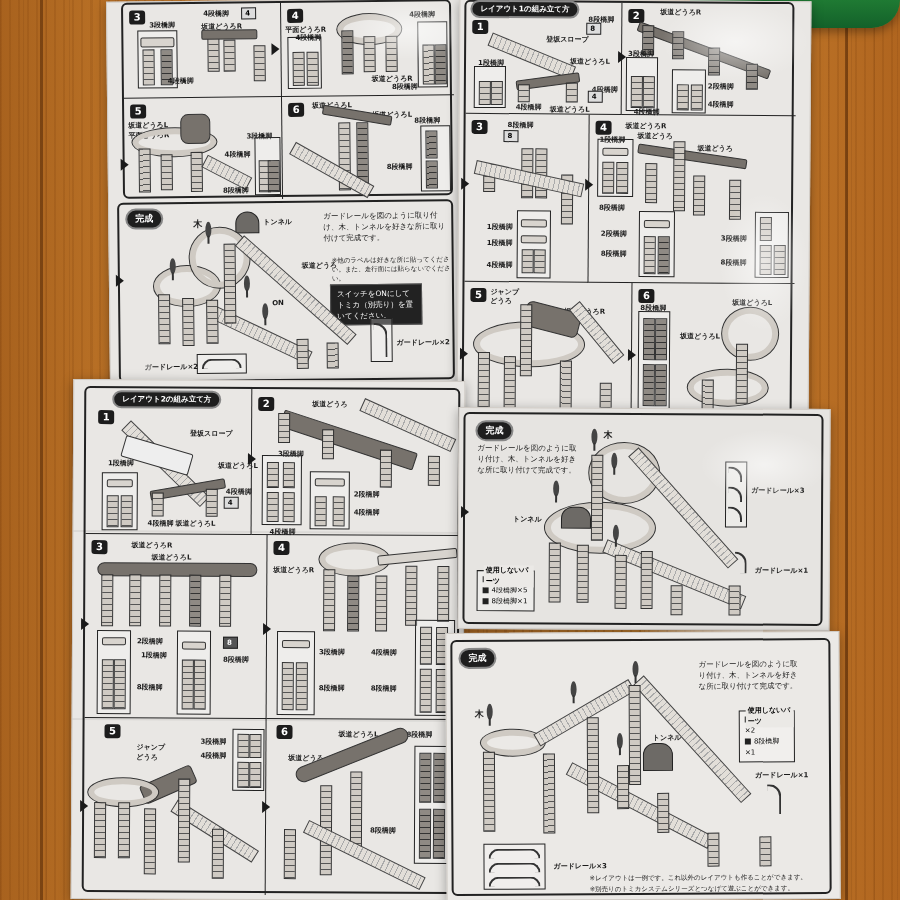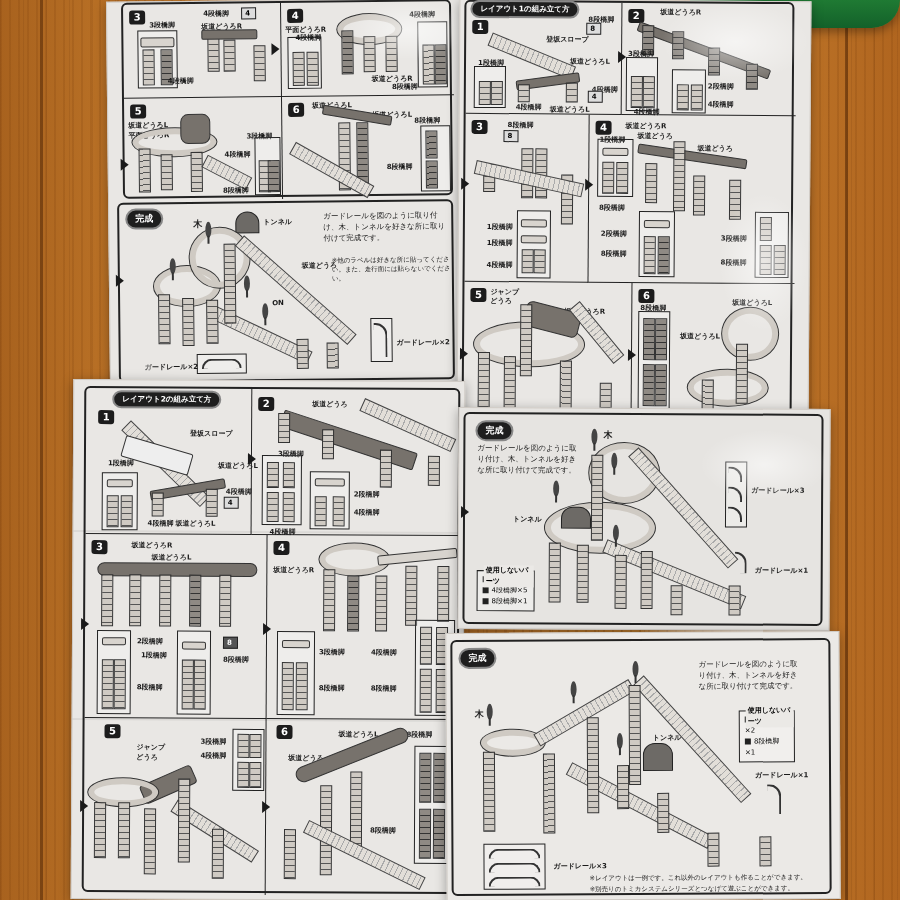--- a/index.html
+++ b/index.html
@@ -195,20 +195,21 @@
     </div>
   </div>
 
   <div class="panel" style="left:8px; top:200px; width:336px; height:180px;">
     <div class="pill" style="left:6px; top:4px;">完成</div>
     <div class="tunnel" style="left:116px; top:8px;"></div>
     <span class="label" style="left:144px; top:14px;">トンネル</span>
     <div class="body-text" style="left:204px; top:8px; width:128px;">ガードレールを図のように取り付け、木、トンネルを好きな所に取り付けて完成です。</div>
     <span class="label" style="left:182px; top:58px;">坂道どうろ</span>
     <div class="body-text" style="left:212px; top:54px; width:122px; font-size:6.5px; line-height:9px;">※他のラベルは好きな所に貼ってください。また、走行面には貼らないでください。</div>
+    <div class="callout-dark" style="left:210px; top:82px; width:92px;">スイッチをONにしてトミカ（別売り）を置いてください。</div>
     <span class="label" style="left:152px; top:96px;">ON</span>
     <div class="loop" style="left:34px; top:62px; width:66px; height:40px;"></div>
     <div class="loop" style="left:70px; top:24px; width:60px; height:60px;"></div>
     <div class="slope" style="left:120px; top:30px; width:150px; transform:rotate(42deg);"></div>
     <div class="slope" style="left:90px; top:100px; width:110px; transform:rotate(26deg);"></div>
     <div class="pier" style="left:38px; top:90px; height:50px;"></div>
     <div class="pier" style="left:62px; top:94px; height:48px;"></div>
     <div class="pier" style="left:86px; top:96px; height:44px;"></div>
     <div class="pier" style="left:104px; top:40px; height:80px;"></div>
     <div class="pier" style="left:176px; top:136px; height:30px;"></div>

